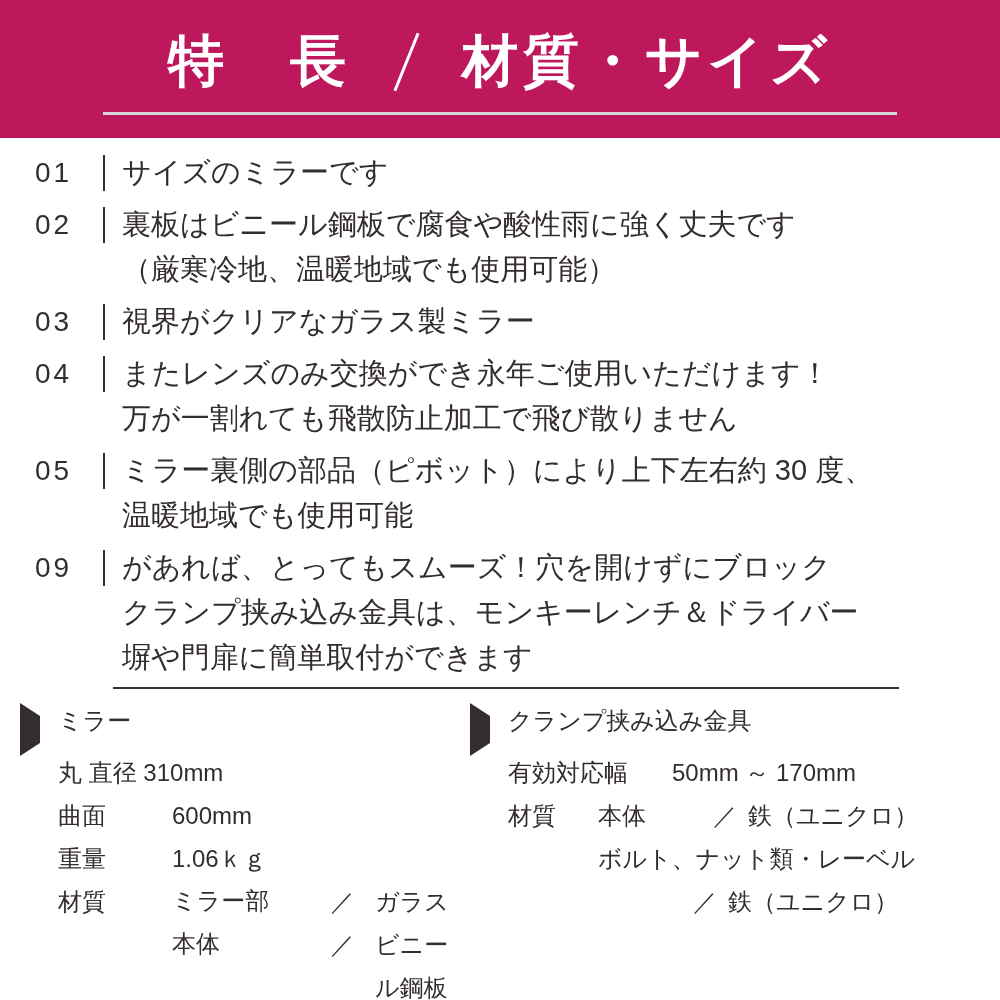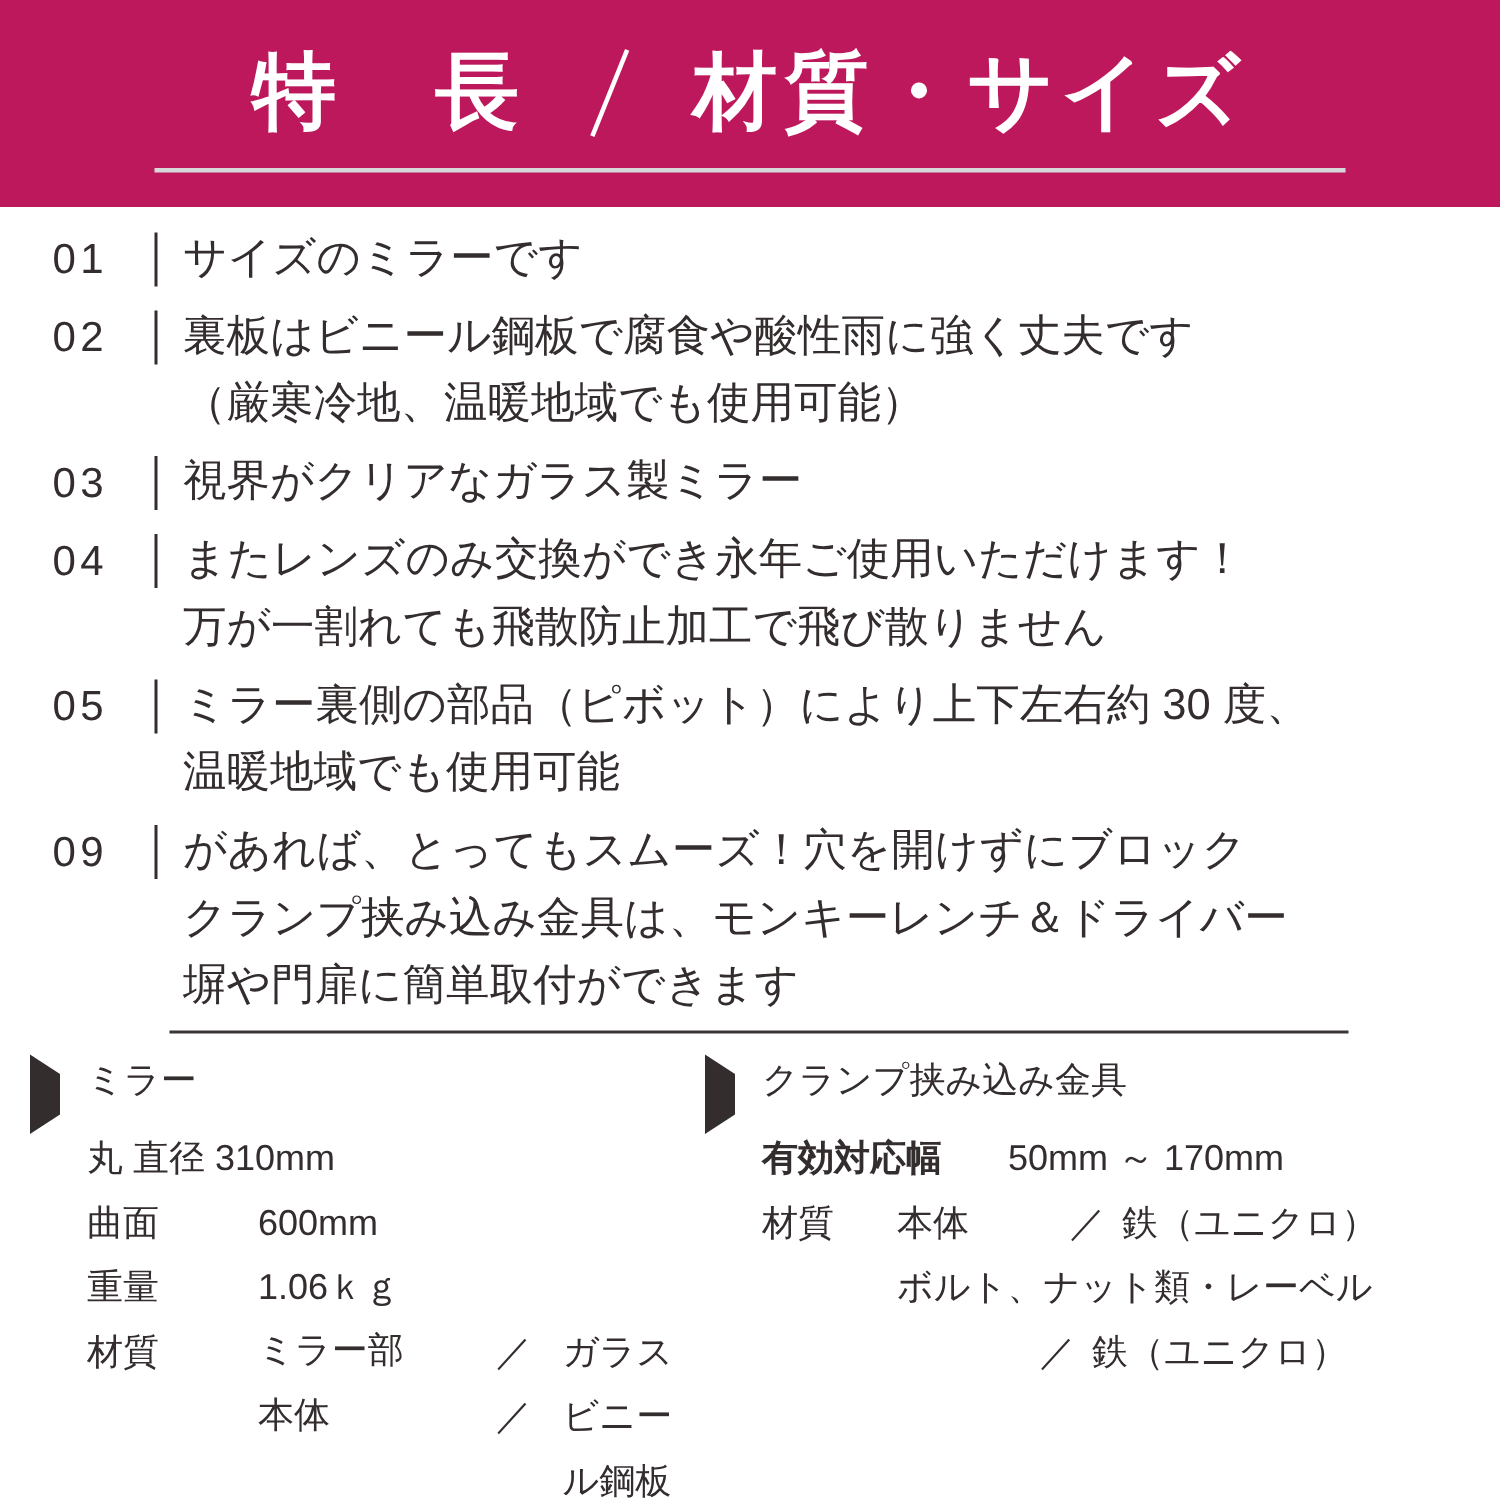--- a/index.html
+++ b/index.html
@@ -48,21 +48,21 @@
     width:0; height:0;
     border-top:13px solid transparent; border-bottom:13px solid transparent;
     border-left:20px solid #342d2e;
   }
   .indent { margin-left:38px; }
   
   .l-label { width:114px; flex:none; }
   .l-part  { width:138px; flex:none;font-family:Liberation Serif, serif; }
   .l-slash { width:65px; flex:none; text-align:center; }
   
-  .r-label  { width:164px; flex:none;font-weight:bold; }
+  .r-label  { width:164px; flex:none; }
   .r-mlabel { width:90px;  flex:none; }
   .r-part   { width:115px; flex:none; }
   .r-slash  { width:32px;  flex:none; }
   .r-value  { margin-left:3px; }
   .r-last   { margin-left:185px; }
 </style>
 </head>
 <body>
 
 <div class="banner">

